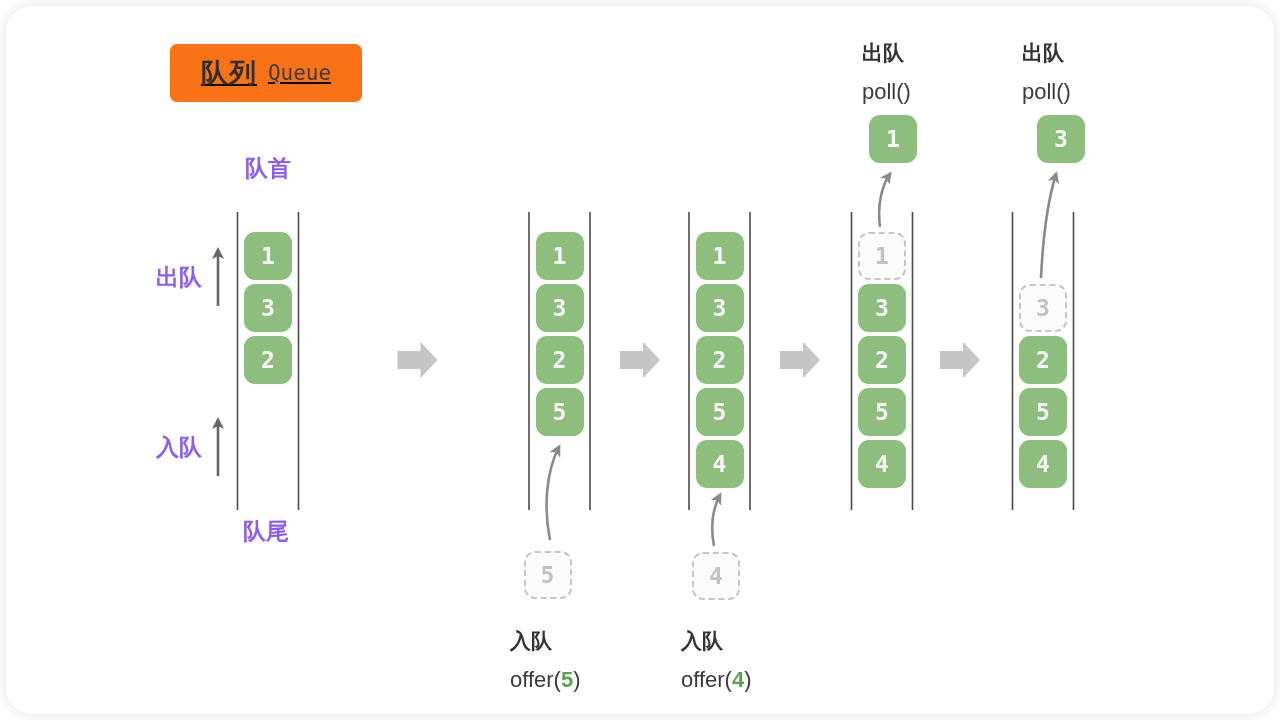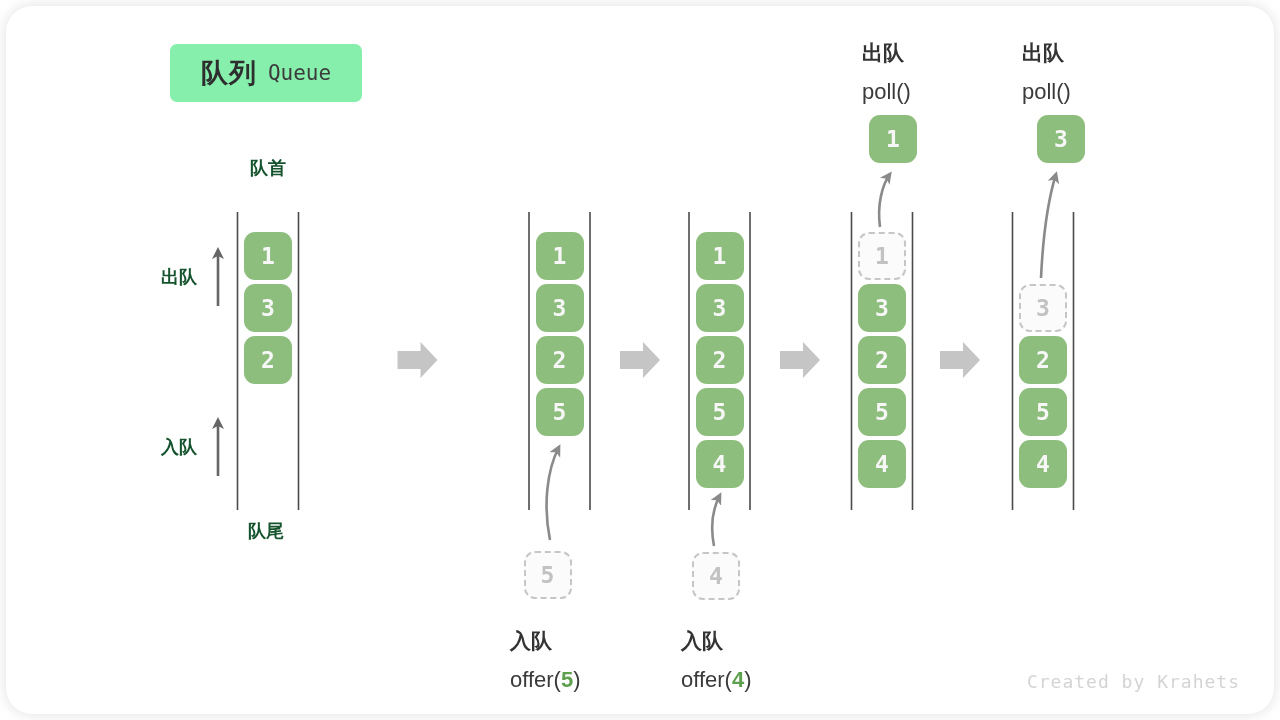--- a/index.html
+++ b/index.html
@@ -18,29 +18,30 @@
     box-shadow: 0 0 14px rgba(0,0,0,0.13);
   }
   #arrow-layer {
     position: absolute; left: 0; top: 0;
     width: 1268px; height: 708px;
   }
   .abs { position: absolute; }
   #title-box {
     left: 164px; top: 38px;
     width: 192px; height: 58px;
-    background: #86efac;
+    background: #f97316;
     border-radius: 7px;
     display: flex; align-items: center; justify-content: center;
     gap: 11px;
+    text-decoration: underline;
   }
   #title-zh { font-size: 27px; font-weight: 700; color: #2e2e2e; letter-spacing: 1px; }
   #title-en { font-size: 21px; font-weight: 500; color: #3c3c3c; font-family: "DejaVu Sans Mono", "Liberation Mono", monospace; }
   .cjk-label {
-    font-size: 18px; font-weight: 700; color: #14532d;
+    font-size: 23px; font-weight: 700; color: #8b5cf6;
     white-space: nowrap;
     transform: translate(-50%, -50%);
   }
   .queue-item {
     width: 48px; height: 48px;
     border-radius: 11px;
     display: flex; align-items: center; justify-content: center;
     font-family: "DejaVu Sans Mono", "Liberation Mono", monospace;
     font-size: 23px; font-weight: 700;
   }
@@ -105,21 +106,20 @@
   <div id="title-box" class="abs">
     <span id="title-zh">队列</span>
     <span id="title-en">Queue</span>
   </div>
 
   <div class="abs cjk-label" style="left:262px; top:162px;">队首</div>
   <div class="abs cjk-label" style="left:260px; top:525px;">队尾</div>
   <div class="abs cjk-label" style="left:173px; top:271px;">出队</div>
   <div class="abs cjk-label" style="left:173px; top:441px;">入队</div>
 
-  <div id="watermark" class="abs">Created by Krahets</div>
 <div class="abs queue-item item-solid" style="left: 238px; top: 226px; background: rgb(141, 190, 125);">1</div>
     <div class="abs queue-item item-solid" style="left: 238px; top: 278px; background: rgb(141, 190, 125);">3</div>
     <div class="abs queue-item item-solid" style="left: 238px; top: 330px; background: rgb(141, 190, 125);">2</div>
     <div class="abs queue-item item-solid" style="left: 529.5px; top: 226px; background: rgb(141, 190, 125);">1</div>
     <div class="abs queue-item item-solid" style="left: 529.5px; top: 278px; background: rgb(141, 190, 125);">3</div>
     <div class="abs queue-item item-solid" style="left: 529.5px; top: 330px; background: rgb(141, 190, 125);">2</div>
     <div class="abs queue-item item-solid" style="left: 529.5px; top: 382px; background: rgb(141, 190, 125);">5</div>
     <div class="abs queue-item item-dashed" style="left: 517.5px; top: 545px;">5</div>
     <div class="abs op-label" style="left: 504px; top: 616px;"><span class="zh">入队</span><br><span class="code">offer(<b style="color: rgb(93, 160, 78);">5</b>)</span></div>
     <div class="abs queue-item item-solid" style="left: 689.5px; top: 226px; background: rgb(141, 190, 125);">1</div>

